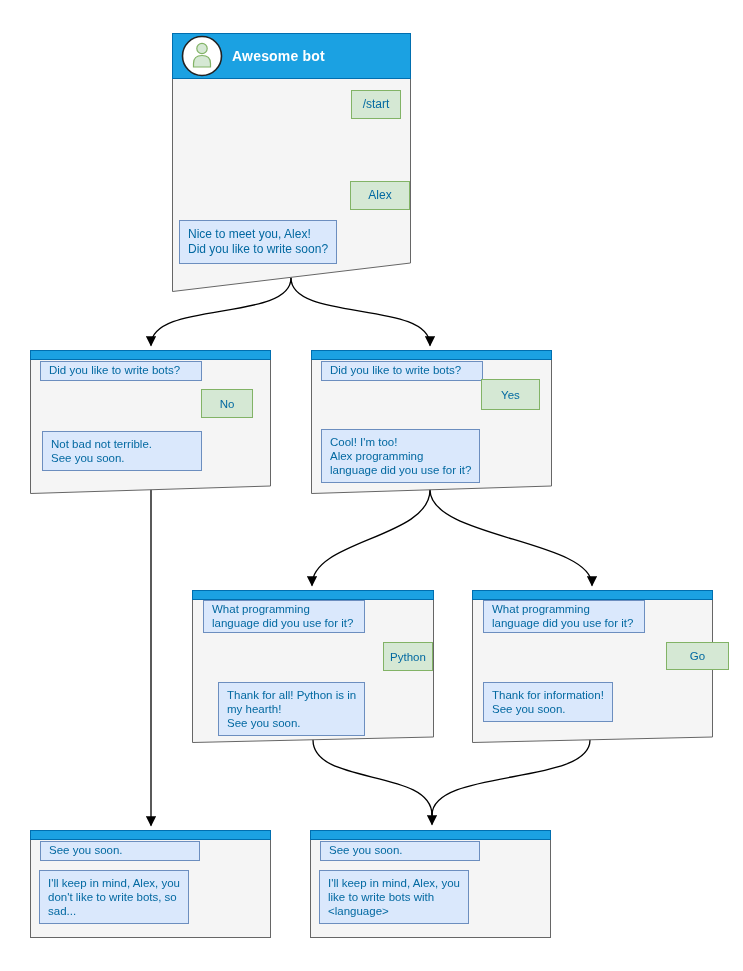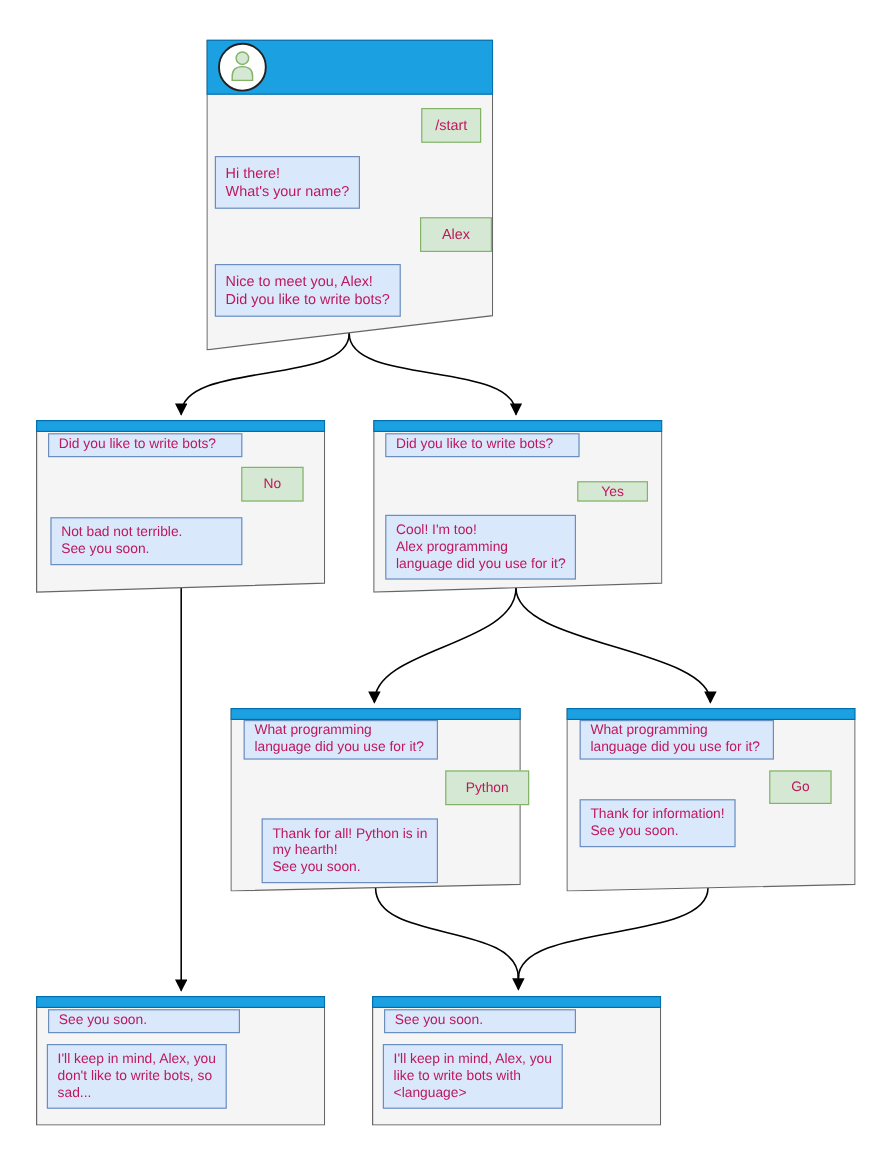--- a/index.html
+++ b/index.html
@@ -12,21 +12,21 @@
   }
   #connectors{position:absolute;left:0;top:0;z-index:0;}
   .card{position:absolute;z-index:1;}
   .card .chrome{position:absolute;left:0;top:0;}
   .bubble{
     position:absolute;
     box-sizing:border-box;
     white-space:pre;
     font-size:11.5px;
     line-height:14px;
-    color:#be185d;
+    color:#0369a1;
     border-radius:0;
     padding:5px 8px;
     width:max-content;
   }
   .bubble.bot{
     background:#dae8fc;
     border:1px solid #6c8ebf;
   }
   .bubble.user{
     background:#d5e8d4;
@@ -73,73 +73,72 @@
       <polygon points="0.5,0.5 238.5,0.5 238.5,230 0.5,258.5" fill="#f5f5f5" stroke="#666"></polygon>
       <rect x="0.5" y="0.5" width="238" height="45" fill="#1ba1e2" stroke="#006eaf"></rect>
     </svg>
     <div class="avatar">
       <svg width="42" height="42" viewBox="0 0 42 42">
         <circle cx="21" cy="21" r="19.5" fill="#ffffff" stroke="#222" stroke-width="1.6"></circle>
         <circle cx="21" cy="13.5" r="5.2" fill="#d5e8d4" stroke="#82b366" stroke-width="1.2"></circle>
         <path d="M12.5,32 L12.5,28.5 Q12.5,20.5 21,20.5 Q29.5,20.5 29.5,28.5 L29.5,32 Z" fill="#d5e8d4" stroke="#82b366" stroke-width="1.2"></path>
       </svg>
     </div>
+    <div class="title">Awesome bot</div>
     <div class="bubble user" style="left:179px;top:57px;width:50px;height:29px">/start</div>
-    <div class="bubble bot" style="left:7px;top:97px">Hi there!
-What's your name?</div>
     <div class="bubble user" style="left:178px;top:148px;width:60px;height:29px">Alex</div>
     <div class="bubble bot" style="left:7px;top:187px">Nice to meet you, Alex!
-Did you like to write bots?</div>
+Did you like to write soon?</div>
   </div>
 
   <div class="card card-sm" style="left:30px;top:350px;width:241px;height:145px">
     <svg class="chrome" width="241" height="145" viewBox="0 0 241 145">
       <polygon points="0.5,0.5 240.5,0.5 240.5,136 0.5,143.5" fill="#f5f5f5" stroke="#666"></polygon>
       <rect x="0.5" y="0.5" width="240" height="9" fill="#1ba1e2" stroke="#006eaf"></rect>
     </svg>
     <div class="bubble bot thin" style="left:10px;top:11px;width:162px">Did you like to write bots?</div>
     <div class="bubble user" style="left:171px;top:39px;width:52px;height:29px">No</div>
     <div class="bubble bot" style="left:12px;top:81px;width:160px">Not bad not terrible.
 See you soon.</div>
   </div>
 
   <div class="card card-sm" style="left:311px;top:350px;width:241px;height:144px">
     <svg class="chrome" width="241" height="144" viewBox="0 0 241 144">
       <polygon points="0.5,0.5 240.5,0.5 240.5,136 0.5,143.5" fill="#f5f5f5" stroke="#666"></polygon>
       <rect x="0.5" y="0.5" width="240" height="9" fill="#1ba1e2" stroke="#006eaf"></rect>
     </svg>
     <div class="bubble bot thin" style="left:10px;top:11px;width:162px">Did you like to write bots?</div>
-    <div class="bubble user" style="left:170px;top:51px;width:59px;height:17px">Yes</div>
+    <div class="bubble user" style="left:170px;top:29px;width:59px;height:31px">Yes</div>
     <div class="bubble bot" style="left:10px;top:79px">Cool! I'm too!
 Alex programming
 language did you use for it?</div>
   </div>
 
   <div class="card card-sm" style="left:192px;top:590px;width:242px;height:153px">
     <svg class="chrome" width="242" height="153" viewBox="0 0 242 153">
       <polygon points="0.5,0.5 241.5,0.5 241.5,147 0.5,152.5" fill="#f5f5f5" stroke="#666"></polygon>
       <rect x="0.5" y="0.5" width="241" height="9" fill="#1ba1e2" stroke="#006eaf"></rect>
     </svg>
     <div class="bubble bot thin" style="left:11px;top:10px;width:162px">What programming
 language did you use for it?</div>
-    <div class="bubble user" style="left:179px;top:52px;width:70px;height:29px">Python</div>
+    <div class="bubble user" style="left:191px;top:52px;width:50px;height:29px">Python</div>
     <div class="bubble bot" style="left:26px;top:92px">Thank for all! Python is in
 my hearth!
 See you soon.</div>
   </div>
 
   <div class="card card-sm" style="left:472px;top:590px;width:241px;height:153px">
     <svg class="chrome" width="241" height="153" viewBox="0 0 241 153">
       <polygon points="0.5,0.5 240.5,0.5 240.5,147 0.5,152.5" fill="#f5f5f5" stroke="#666"></polygon>
       <rect x="0.5" y="0.5" width="240" height="9" fill="#1ba1e2" stroke="#006eaf"></rect>
     </svg>
     <div class="bubble bot thin" style="left:11px;top:10px;width:162px">What programming
 language did you use for it?</div>
-    <div class="bubble user" style="left:169px;top:52px;width:52px;height:28px">Go</div>
-    <div class="bubble bot" style="left:11px;top:76px">Thank for information!
+    <div class="bubble user" style="left:194px;top:52px;width:63px;height:28px">Go</div>
+    <div class="bubble bot" style="left:11px;top:92px">Thank for information!
 See you soon.</div>
   </div>
 
   <div class="card card-sm" style="left:30px;top:830px;width:241px;height:108px">
     <svg class="chrome" width="241" height="108" viewBox="0 0 241 108">
       <rect x="0.5" y="0.5" width="240" height="107" fill="#f5f5f5" stroke="#666"></rect>
       <rect x="0.5" y="0.5" width="240" height="9" fill="#1ba1e2" stroke="#006eaf"></rect>
     </svg>
     <div class="bubble bot thin" style="left:10px;top:11px;width:160px">See you soon.</div>
     <div class="bubble bot" style="left:9px;top:40px">I'll keep in mind, Alex, you

